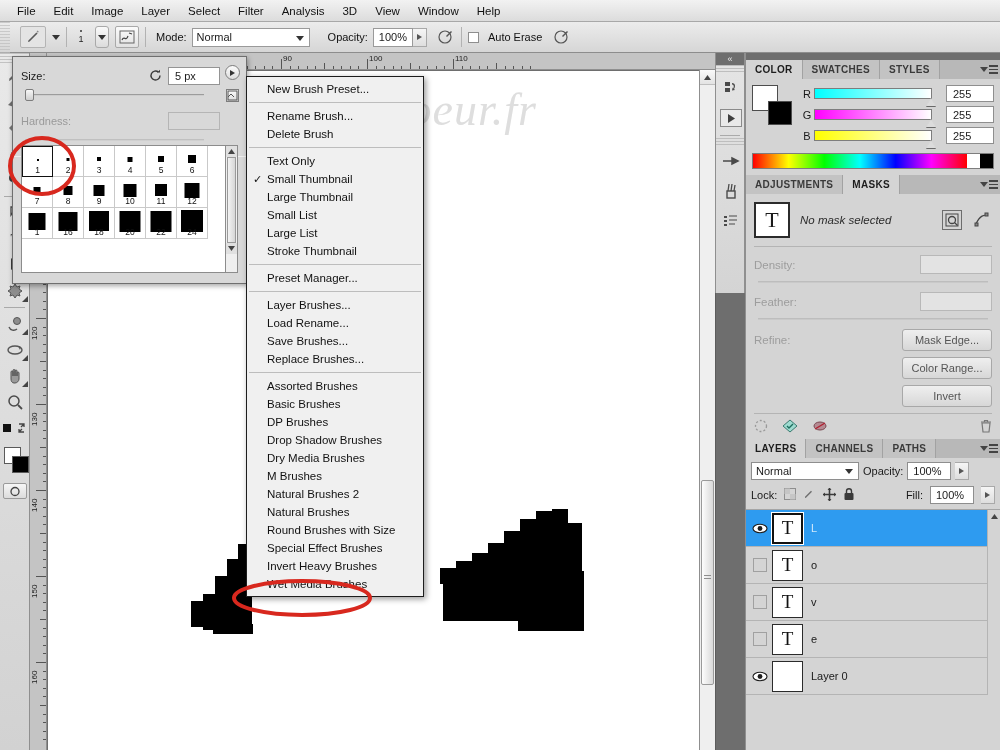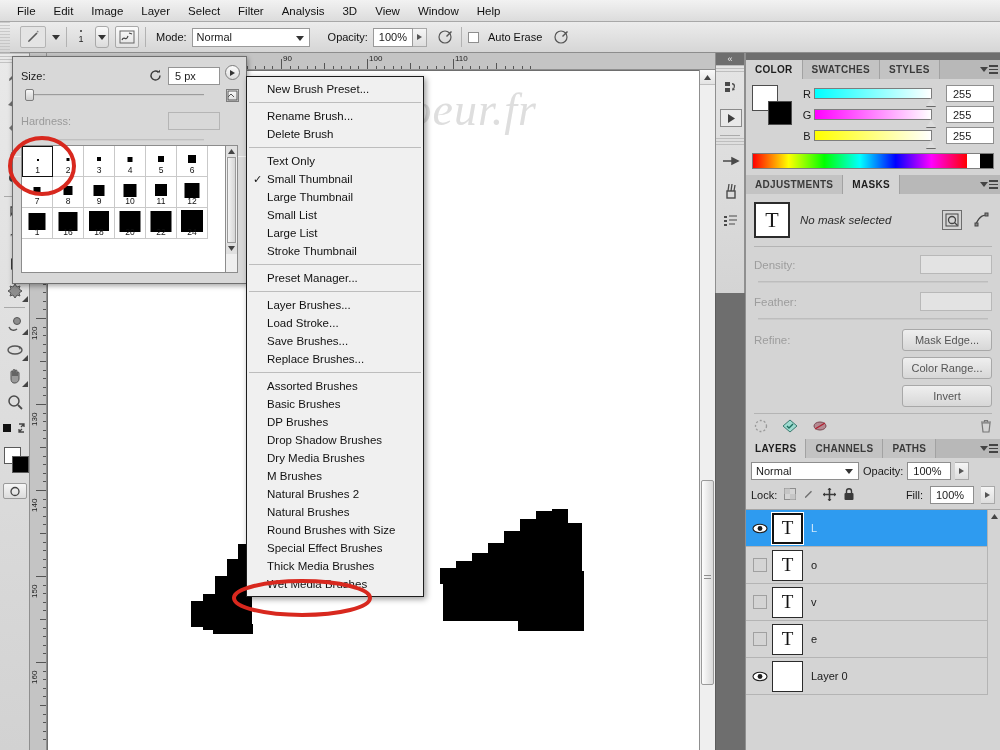--- a/index.html
+++ b/index.html
@@ -1095,35 +1095,35 @@
       <div class="ctx-item"><span>Text Only</span></div>
       <div class="ctx-item"><span class="tick">✓</span><span>Small Thumbnail</span></div>
       <div class="ctx-item"><span>Large Thumbnail</span></div>
       <div class="ctx-item"><span>Small List</span></div>
       <div class="ctx-item"><span>Large List</span></div>
       <div class="ctx-item"><span>Stroke Thumbnail</span></div>
       <div class="ctx-sep"></div>
       <div class="ctx-item"><span>Preset Manager...</span></div>
       <div class="ctx-sep"></div>
       <div class="ctx-item"><span>Layer Brushes...</span></div>
-      <div class="ctx-item"><span>Load Stroke...</span></div>
+      <div class="ctx-item"><span>Load Rename...</span></div>
       <div class="ctx-item"><span>Save Brushes...</span></div>
       <div class="ctx-item"><span>Replace Brushes...</span></div>
       <div class="ctx-sep"></div>
       <div class="ctx-item"><span>Assorted Brushes</span></div>
       <div class="ctx-item"><span>Basic Brushes</span></div>
       <div class="ctx-item"><span>DP Brushes</span></div>
       <div class="ctx-item"><span>Drop Shadow Brushes</span></div>
       <div class="ctx-item"><span>Dry Media Brushes</span></div>
       <div class="ctx-item"><span>M Brushes</span></div>
       <div class="ctx-item"><span>Natural Brushes 2</span></div>
       <div class="ctx-item"><span>Natural Brushes</span></div>
       <div class="ctx-item"><span>Round Brushes with Size</span></div>
       <div class="ctx-item"><span>Special Effect Brushes</span></div>
-      <div class="ctx-item"><span>Thick Media Brushes</span></div>
+      <div class="ctx-item"><span>Invert Heavy Brushes</span></div>
       <div class="ctx-item"><span>Wet Media Brushes</span></div>
     </div>
 
   <svg style="position:absolute;left:0;top:0;width:1000px;height:750px;pointer-events:none;z-index:90">
     <ellipse cx="42" cy="166" rx="32" ry="28" fill="none" stroke="#d8281e" stroke-width="4"></ellipse>
     <ellipse cx="302" cy="598" rx="68" ry="17" fill="none" stroke="#d8281e" stroke-width="4"></ellipse>
   </svg>
 
 </div>
 

